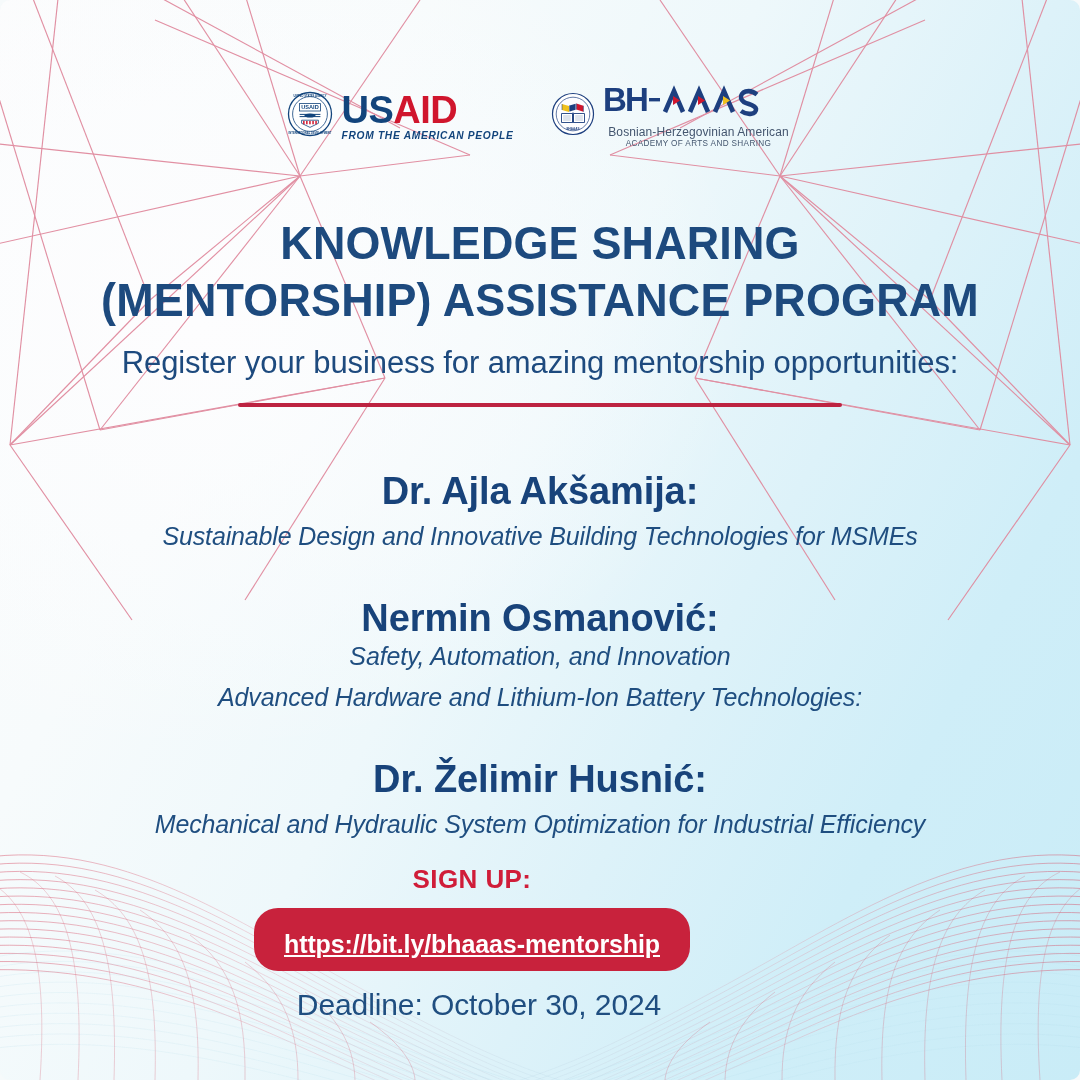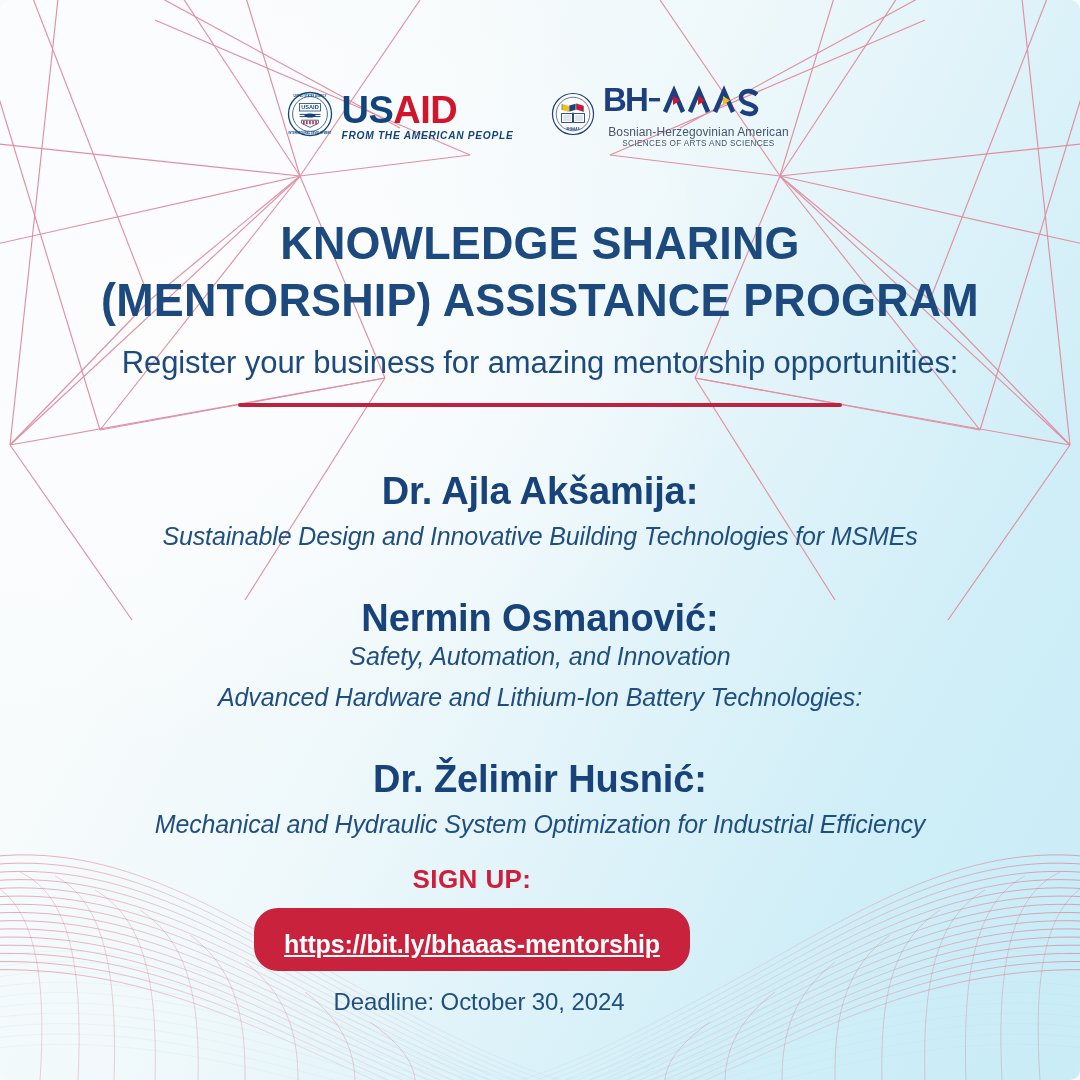--- a/index.html
+++ b/index.html
@@ -171,21 +171,21 @@
     color: #ffffff;
     font-weight: 700;
     font-size: 25px;
     letter-spacing: -0.1px;
     border-radius: 24px;
     font-family: "Liberation Sans", sans-serif;
   }
   .deadline {
     margin-top: 17px;
     color: #1f4e80;
-    font-size: 24px;
+    font-size: 30px;
     letter-spacing: -0.1px;
     font-family: "Liberation Sans", sans-serif;
     padding-left: 14px;
   }
 </style>
 </head>
 <body>
 
 <div id="poster">
 
@@ -416,21 +416,21 @@
               <path d="M87 28 L96 7 L105 28"></path>
               <path d="M112 28 L121 7 L130 28"></path>
               <path d="M154 10.5 C146 4, 137 8, 138 14 C139 21, 152 19, 153 25 C153.6 30, 145 32, 138 27"></path>
             </g>
             <path d="M70 12 l7 4.5 l-7 4.5 z" fill="#d0162d"></path>
             <path d="M95 12 l7 4.5 l-7 4.5 z" fill="#d0162d"></path>
             <path d="M120 12 l7 4.5 l-7 4.5 z" fill="#f0c11c"></path>
           </svg>
         </div>
         <div class="bhaaas-sub1">Bosnian-Herzegovinian American</div>
-        <div class="bhaaas-sub2">SCIENCES OF ARTS AND SCIENCES</div>
+        <div class="bhaaas-sub2">ACADEMY OF ARTS AND SHARING</div>
       </span>
     </div>
   </div>
 
   <div class="title-wrap">
     <div class="headline">KNOWLEDGE SHARING</div>
     <div class="headline">(MENTORSHIP) ASSISTANCE PROGRAM</div>
     <div class="subhead">Register your business for amazing mentorship opportunities:</div>
     <div class="divider"></div>
   </div>

